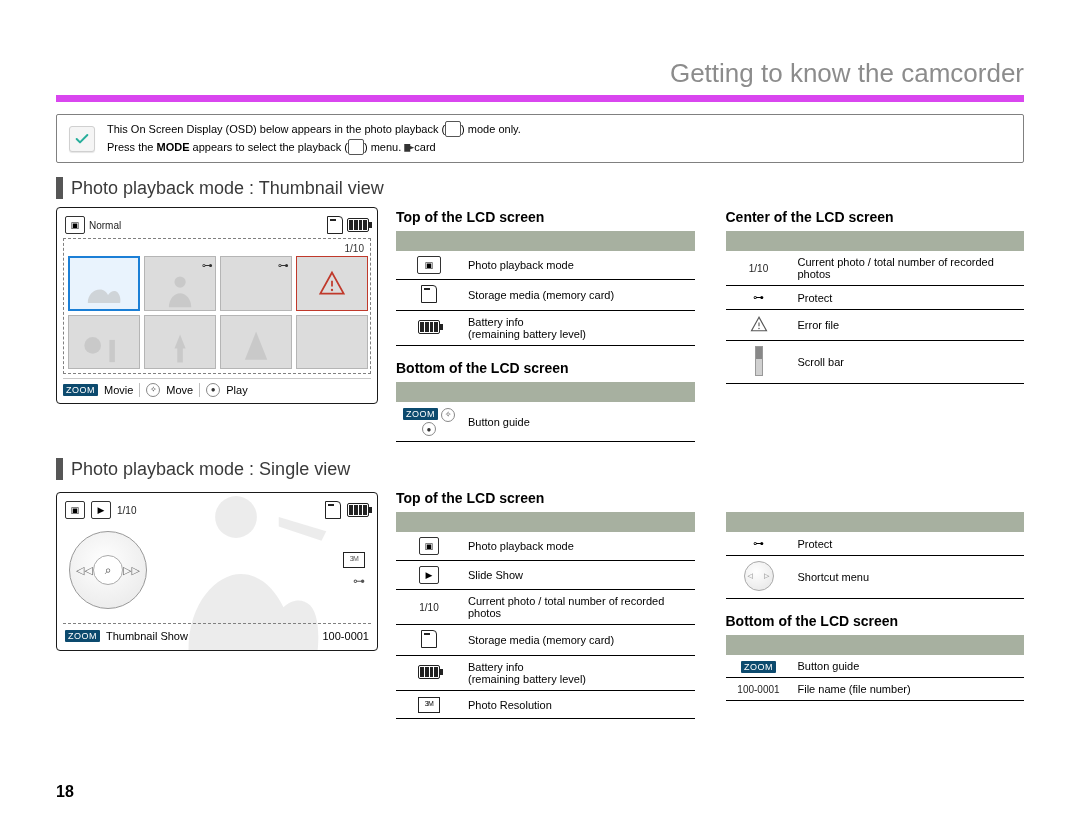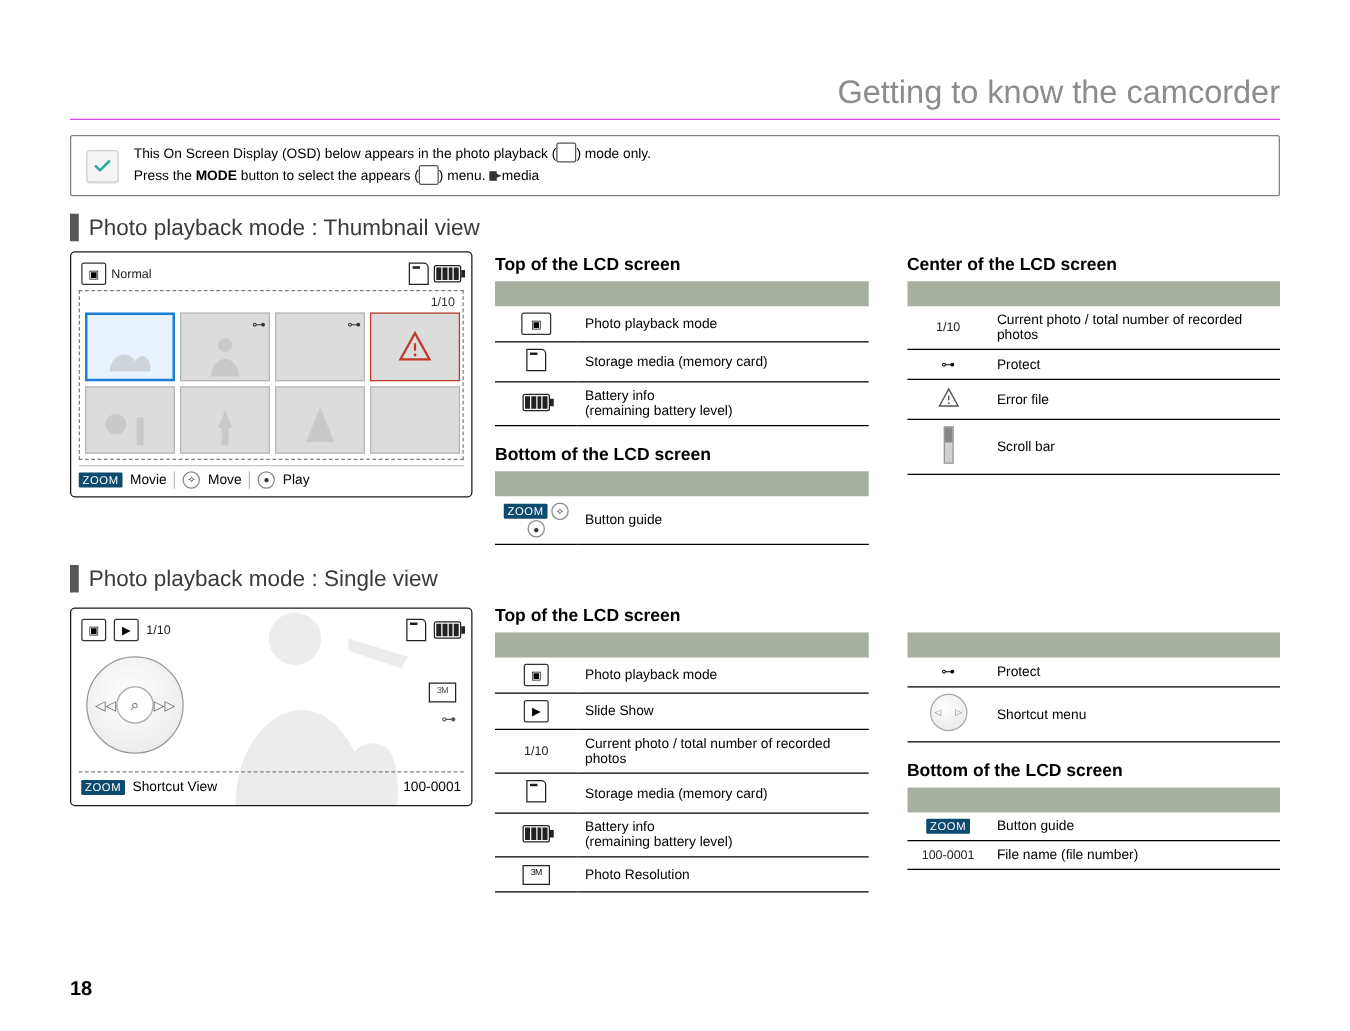--- a/index.html
+++ b/index.html
@@ -1,17 +1,17 @@
 <!DOCTYPE html>
 <html><head>
 <meta charset="utf-8">
 <style>
   html,body{margin:0;padding:0;font-family:Arial,Helvetica,sans-serif;font-size:12px;color:#000;background:#fff}
   .page{width:1080px;height:825px;position:relative;box-sizing:border-box;padding:58px 56px 16px 56px}
-  .title{color:#8c8c8c;font-size:26px;font-weight:400;text-align:right;border-bottom:1px solid #d946ef;padding-bottom:6px;margin-bottom:12px}
+  .title{color:#8c8c8c;font-size:26px;font-weight:400;text-align:right;border-bottom:7px solid #d946ef;padding-bottom:6px;margin-bottom:12px}
   .infobox{border:1px solid #808080;border-radius:2px;padding:6px 12px;display:flex;align-items:center;margin-bottom:14px}
   .check{width:24px;height:24px;border:1px solid #d0d0d0;background:#f5f5f5;border-radius:3px;display:flex;align-items:center;justify-content:center;margin-right:12px;box-shadow:0 1px 1px rgba(0,0,0,.1)}
   .check svg{width:16px;height:16px}
   .infotext{font-size:11px;line-height:1.6}
   .mode-sym{display:inline-block;width:14px;height:14px;border:1px solid #555;border-radius:2px;vertical-align:middle;position:relative;top:-1px}
   .arrowr{display:inline-block;width:10px;height:8px;background:#333;clip-path:polygon(0 0,60% 0,60% 30%,100% 50%,60% 70%,60% 100%,0 100%);vertical-align:middle}
 
   .section-head{display:flex;align-items:center;font-size:18px;color:#3a3a3a;margin:8px 0 8px 0}
   .section-head .bar{width:7px;height:22px;background:#565656;margin-right:8px}
 
@@ -92,21 +92,21 @@
   <div class="title">Getting to know the camcorder</div>
 
   <div class="infobox">
     <div class="check">
       <svg viewBox="0 0 24 24">
           <path d="M4 12l5 5L20 6" fill="none" stroke="#27ae9b" stroke-width="3" stroke-linecap="round" stroke-linejoin="round"></path>
         </svg>
     </div>
     <div class="infotext">
       <span>This On Screen Display (OSD) below appears in the photo playback (</span><span class="mode-sym"></span><span>) mode only.</span><br>
-      <span>Press the </span><b>MODE</b><span> button to select the appears (</span><span class="mode-sym"></span><span>) menu. </span><span class="arrowr"></span><span>media</span>
+      <span>Press the </span><b>MODE</b><span> appears to select the playback (</span><span class="mode-sym"></span><span>) menu. </span><span class="arrowr"></span><span>card</span>
     </div>
   </div>
 
   <div class="section-head">
     <span class="bar"></span>
     <span>Photo playback mode : Thumbnail view</span>
   </div>
 
   <div class="cols">
     <div class="leftcol">
@@ -317,21 +317,21 @@
             </div>
             <div class="single-right-ico">
               <span class="res-ic">3M</span>
               <span>⊶</span>
             </div>
           </div>
           <div class="dashed-sep"></div>
           <div class="single-bot">
             <div class="left">
               <span class="zoom-chip">ZOOM</span>
-              <span>Shortcut View</span>
+              <span>Thumbnail Show</span>
             </div>
             <span>100-0001</span>
           </div>
         </div>
       </div>
     </div>
 
     <div class="rightcols">
       <div class="midcol">
         <div class="subhead">Top of the LCD screen</div>

